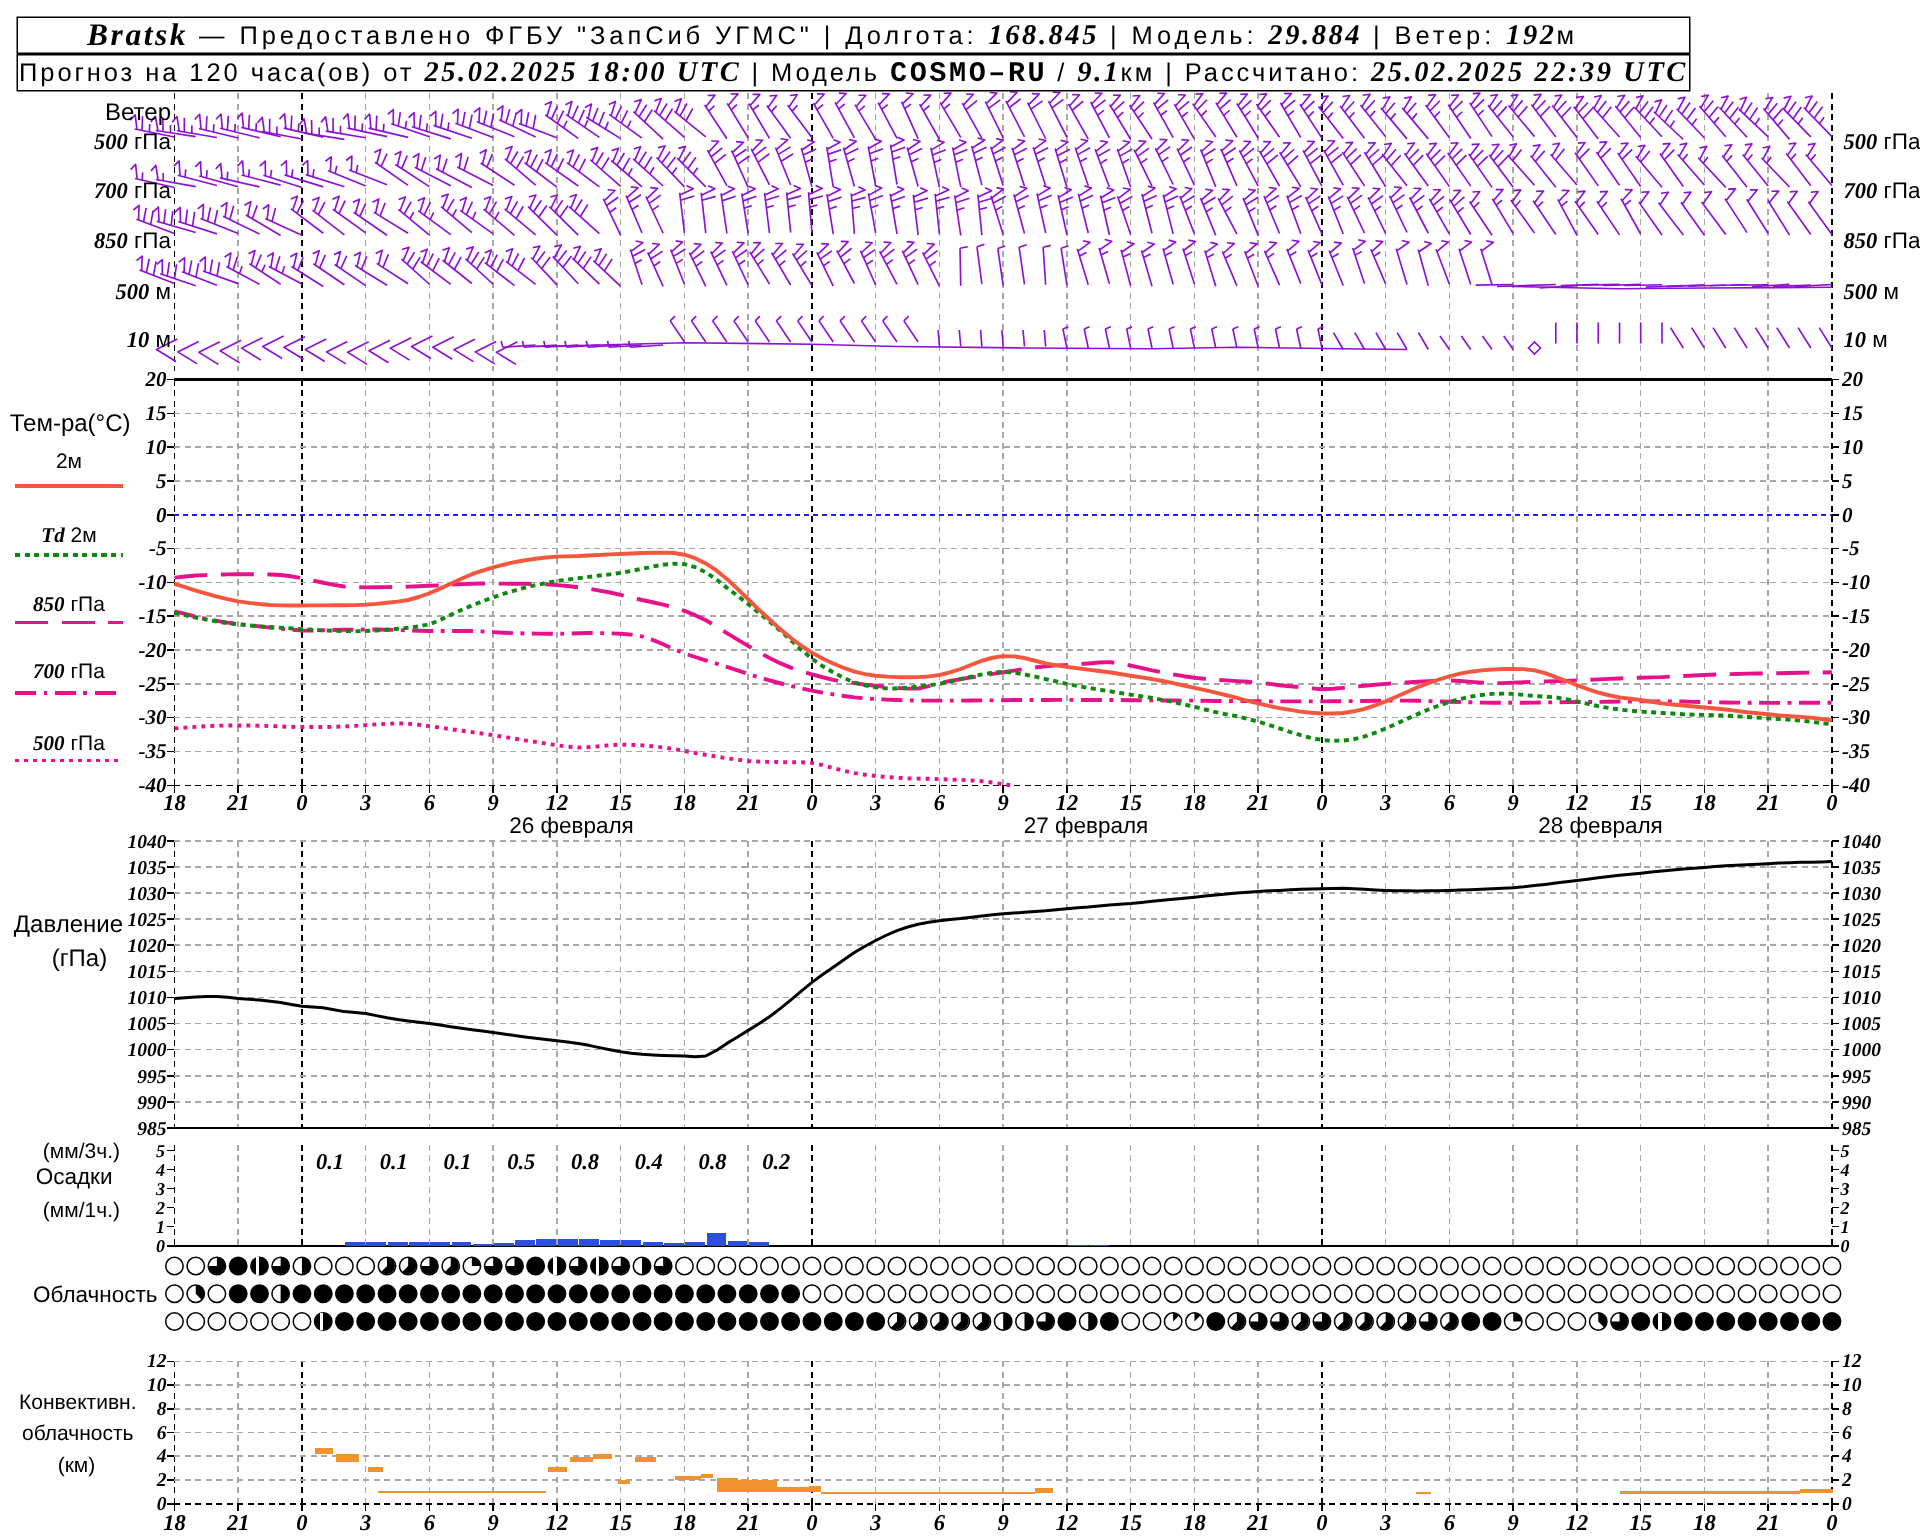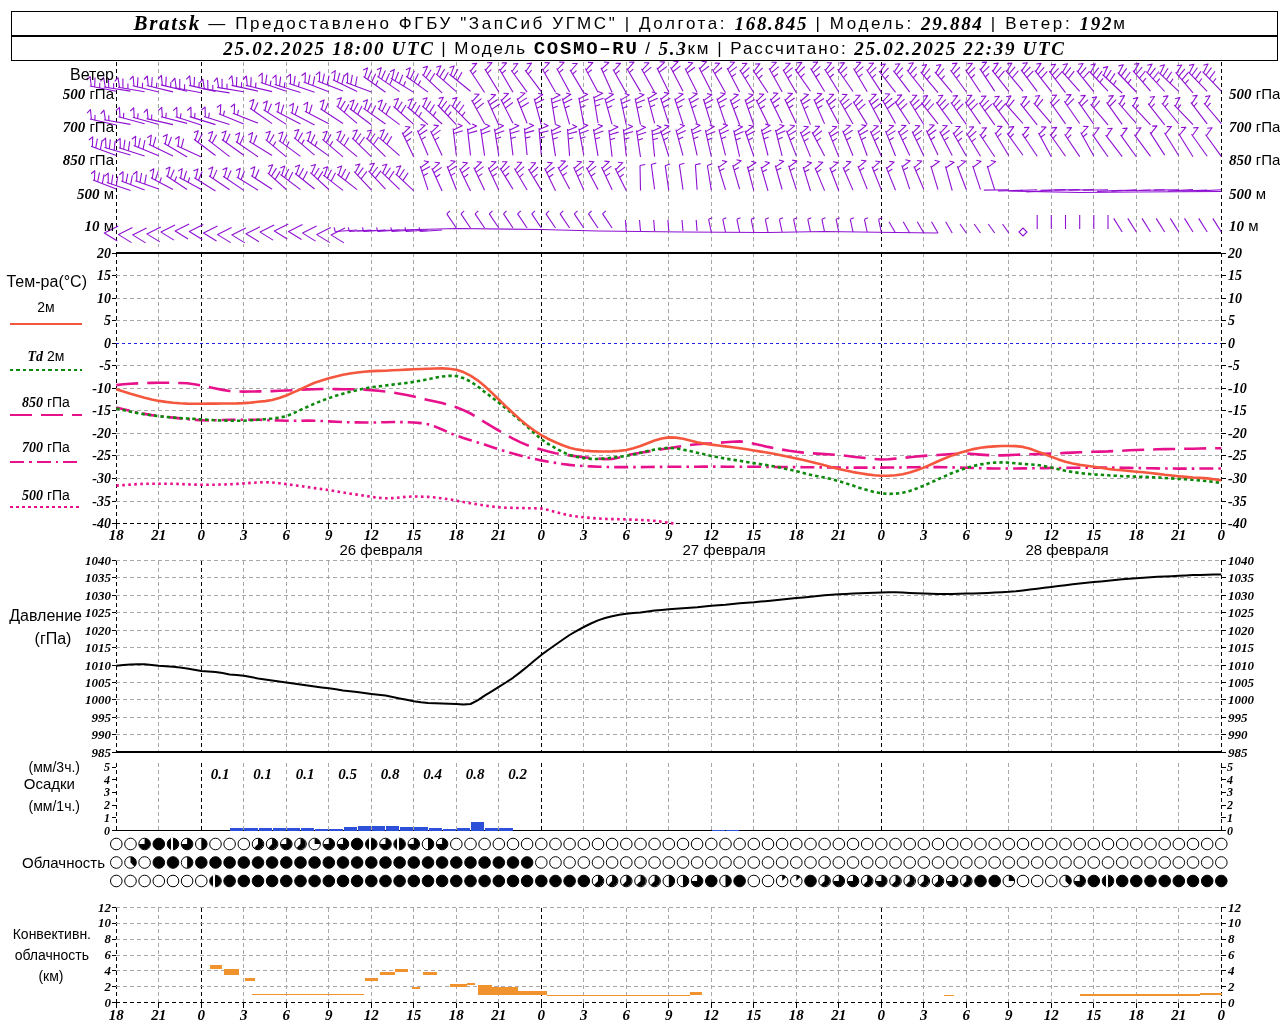--- a/index.html
+++ b/index.html
@@ -1,15 +1,15 @@
 <!DOCTYPE html>
 <html><head><meta charset="utf-8"><style>
 html,body{margin:0;padding:0;background:#fff;width:1280px;height:1024px;overflow:hidden}
 body{font-family:"Liberation Sans",sans-serif;position:relative}
-.hd{position:absolute;left:11px;width:1267px;height:25px;box-sizing:border-box;border:1px solid #000;
+.hd{position:absolute;left:11px;width:1116px;height:25px;box-sizing:border-box;border:1px solid #000;
  display:flex;align-items:center;justify-content:center;font-size:17px;white-space:pre}
 .bi{font-family:"Liberation Serif",serif;font-style:italic;font-weight:bold;font-size:19px;letter-spacing:1.7px}
 .bs{font-family:Liberation Mono, monospace;font-weight:bold;font-size:19px;letter-spacing:1.7px}
 .sn{font-size:17px;letter-spacing:2.4px}
 #h1 .sn{letter-spacing:2.6px}
 #h1{padding-right:28px}
 #h2 .sn{letter-spacing:1.95px}
 svg{position:absolute;left:0;top:0}
 </style></head><body>
 <svg width="1280" height="1024">
@@ -2032,12 +2032,12 @@
 <text x="220.0" y="779.0" font-style="italic" font-weight="bold" font-family="Liberation Serif" font-size="15px" text-anchor="middle" fill="#000">0.1</text>
 <text x="262.5" y="779.0" font-style="italic" font-weight="bold" font-family="Liberation Serif" font-size="15px" text-anchor="middle" fill="#000">0.1</text>
 <text x="305.0" y="779.0" font-style="italic" font-weight="bold" font-family="Liberation Serif" font-size="15px" text-anchor="middle" fill="#000">0.1</text>
 <text x="347.5" y="779.0" font-style="italic" font-weight="bold" font-family="Liberation Serif" font-size="15px" text-anchor="middle" fill="#000">0.5</text>
 <text x="390.0" y="779.0" font-style="italic" font-weight="bold" font-family="Liberation Serif" font-size="15px" text-anchor="middle" fill="#000">0.8</text>
 <text x="432.5" y="779.0" font-style="italic" font-weight="bold" font-family="Liberation Serif" font-size="15px" text-anchor="middle" fill="#000">0.4</text>
 <text x="475.0" y="779.0" font-style="italic" font-weight="bold" font-family="Liberation Serif" font-size="15px" text-anchor="middle" fill="#000">0.8</text>
 <text x="517.5" y="779.0" font-style="italic" font-weight="bold" font-family="Liberation Serif" font-size="15px" text-anchor="middle" fill="#000">0.2</text>
 </svg>
 <div class="hd" id="h1" style="top:11px"><span class="bi" style="font-size:21px">Bratsk</span><span class="sn"> — Предоставлено ФГБУ "ЗапСиб УГМС" | Долгота: </span><span class="bi">168.845</span><span class="sn"> | Модель: </span><span class="bi">29.884</span><span class="sn"> | Ветер: </span><span class="bi">192</span><span class="sn">м</span></div>
-<div class="hd" id="h2" style="top:36px"><span class="bi">25.02.2025 18:00 UTC</span><span class="sn"> | Модель </span><span class="bs">COSMO–RU</span><span class="sn"> / </span><span class="bi">5.3</span><span class="sn">км | Рассчитано: </span><span class="bi">25.02.2025 22:39 UTC</span></div>
+<div class="hd" id="h2" style="top:36px"><span class="sn">Прогноз на 120 часа(ов) от </span><span class="bi">25.02.2025 18:00 UTC</span><span class="sn"> | Модель </span><span class="bs">COSMO–RU</span><span class="sn"> / </span><span class="bi">9.1</span><span class="sn">км | Рассчитано: </span><span class="bi">25.02.2025 22:39 UTC</span></div>
 </body></html>

